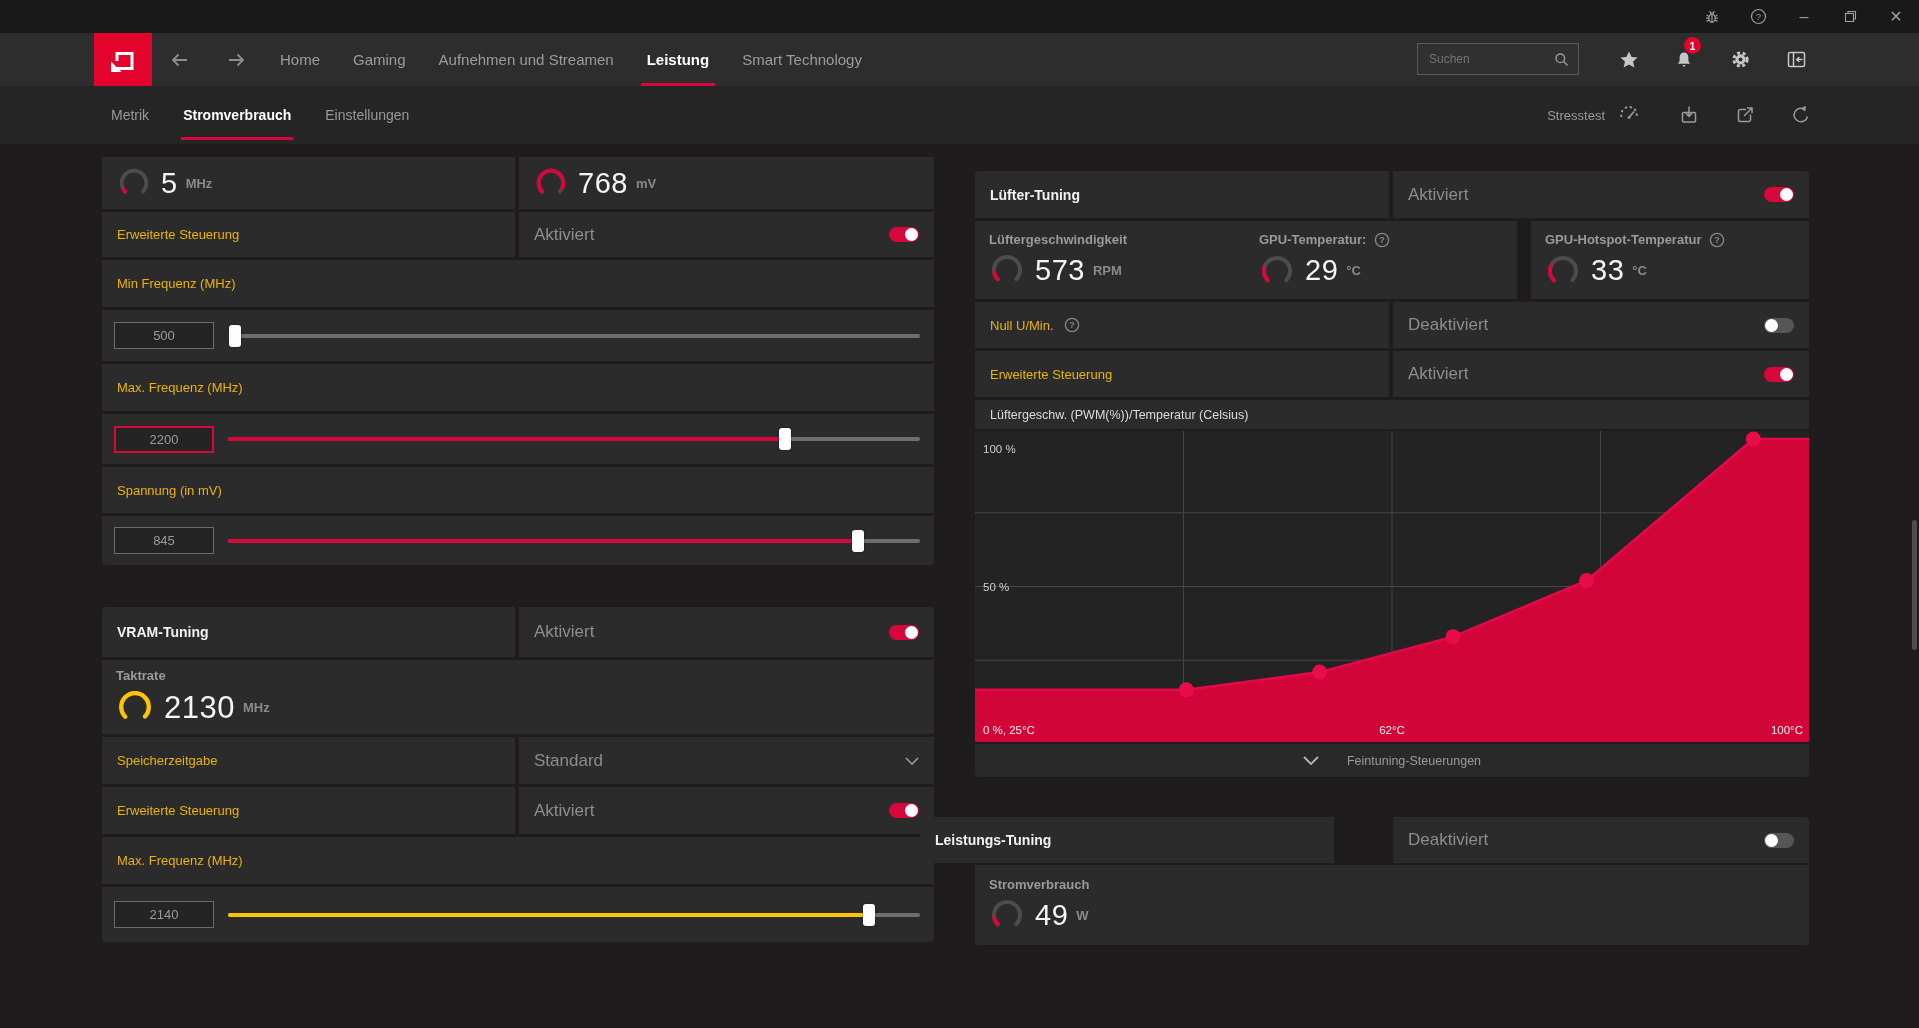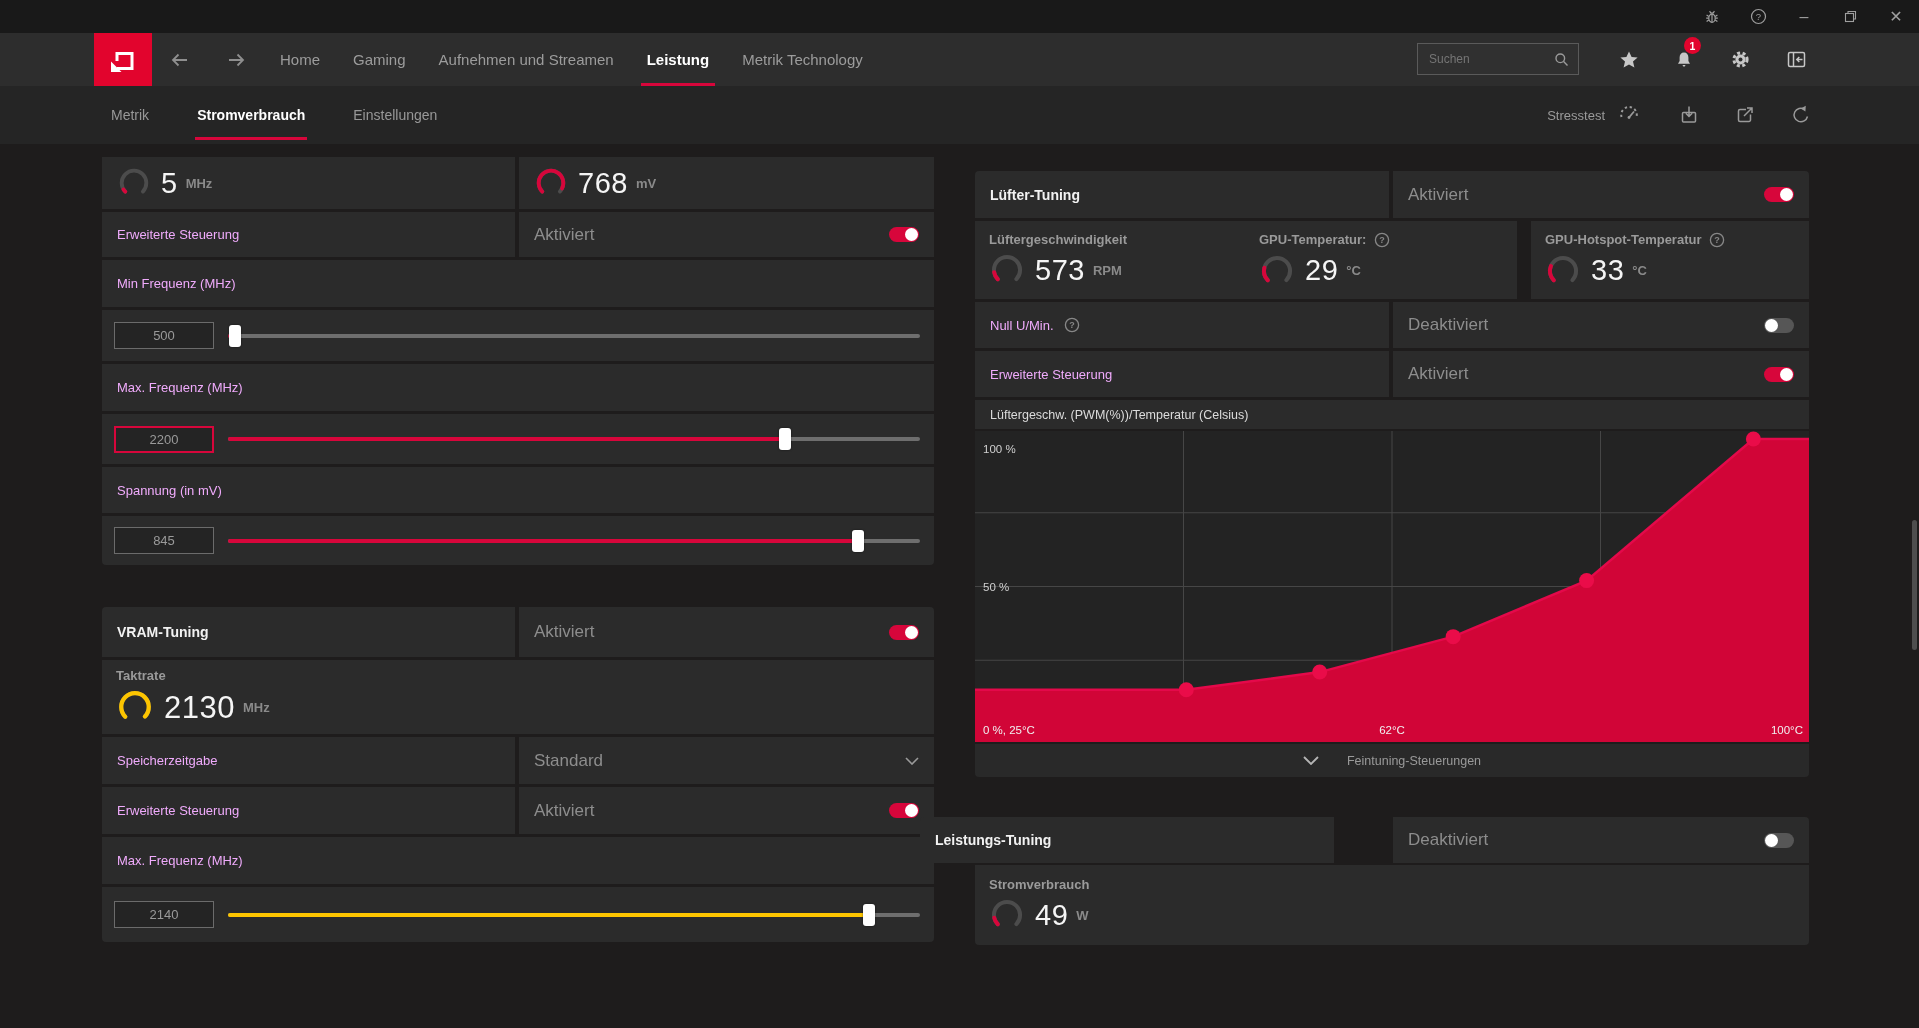--- a/index.html
+++ b/index.html
@@ -24,34 +24,34 @@
   .search{position:absolute;left:1417px;top:10px;width:162px;height:32px;background:#303030;
           border:1px solid #5a5a5a;display:flex;align-items:center;padding:0 9px;box-sizing:border-box;}
   .search input{flex:1;background:transparent;border:none;outline:none;color:#9a9a9a;font-size:12px;
                 font-family:inherit;min-width:0;}
   .nav-ic{position:absolute;top:0;height:53px;width:26px;display:flex;align-items:center;justify-content:center;}
   .badge{position:absolute;left:1684px;top:37px;width:17px;height:17px;border-radius:50%;background:#e2042d;
          color:#fff;font-size:10.5px;font-weight:bold;display:flex;align-items:center;justify-content:center;z-index:3;}
 
   
   .subnav{position:absolute;left:0;top:86px;width:100%;height:58px;background:#252525;}
-  .subnav-items{position:absolute;left:111px;top:0;height:58px;display:flex;gap:48px;align-items:center;}
+  .subnav-items{position:absolute;left:111px;top:0;height:58px;display:flex;gap:34px;align-items:center;}
   .subnav-item{font-size:14px;color:#989898;height:100%;display:flex;align-items:center;position:relative;}
   .subnav-item.active{color:#fff;font-weight:bold;}
   .subnav-item.active::after{content:"";position:absolute;left:-2px;right:-2px;bottom:4px;height:3px;background:#d7063b;}
   .subnav-right{position:absolute;right:108px;top:0;height:58px;display:flex;align-items:center;color:#9a9a9a;}
   .subnav-right .grp{display:flex;align-items:center;gap:12px;margin-right:38px;}
   .subnav-right .tool{margin-left:36px;display:flex;align-items:center;}
 
   
   .row{position:absolute;background:#2b2b2b;box-sizing:border-box;display:flex;align-items:center;padding:0 15px;}
   .jsb{justify-content:space-between;}
   .rtl{border-top-left-radius:4px;} .rtr{border-top-right-radius:4px;}
   .rb{border-bottom-left-radius:4px;border-bottom-right-radius:4px;}
-  .lbl{font-size:13px;color:#f0abfc;}
+  .lbl{font-size:13px;color:#eab308;}
   .state{font-size:17px;color:#8d8d8d;}
   .bold-hdr{font-size:14px;font-weight:bold;color:#f2f2f2;}
   .sub-lbl{font-size:13px;font-weight:bold;color:#9a9a9a;display:flex;align-items:center;gap:8px;}
   .big{font-size:29px;font-weight:300;color:#f5f5f5;margin:0 8px 0 10px;letter-spacing:.5px;line-height:1;}
   .unit{font-size:13px;font-weight:bold;color:#8a8a8a;}
 
   .metric{flex-direction:column;align-items:flex-start;justify-content:center;padding:6px 14px;}
   .gauge-line{display:flex;align-items:center;margin-top:5px;justify-content:flex-end;}
 
   
@@ -133,21 +133,21 @@
           <g stroke="#8f8f8f" stroke-width="1.8" fill="none">
         <path d="M4 10 H18 M12.5 4.5 L18 10 L12.5 15.5"></path>
           </g>
         </svg>
     </div>
     <div class="nav-items">
       <div class="nav-item">Home</div>
       <div class="nav-item">Gaming</div>
       <div class="nav-item">Aufnehmen und Streamen</div>
       <div class="nav-item active">Leistung</div>
-      <div class="nav-item">Metrik Technology</div>
+      <div class="nav-item">Smart Technology</div>
     </div>
     <div class="search">
       <input type="text" placeholder="Suchen" style="">
       <svg width="15" height="15" viewBox="0 0 15 15">
           <g stroke="#9a9a9a" stroke-width="1.4" fill="none">
         <circle cx="6.3" cy="6.3" r="4.3"></circle>
             <path d="M9.6 9.6 L13.5 13.5"></path>
           </g>
         </svg>
     </div>

